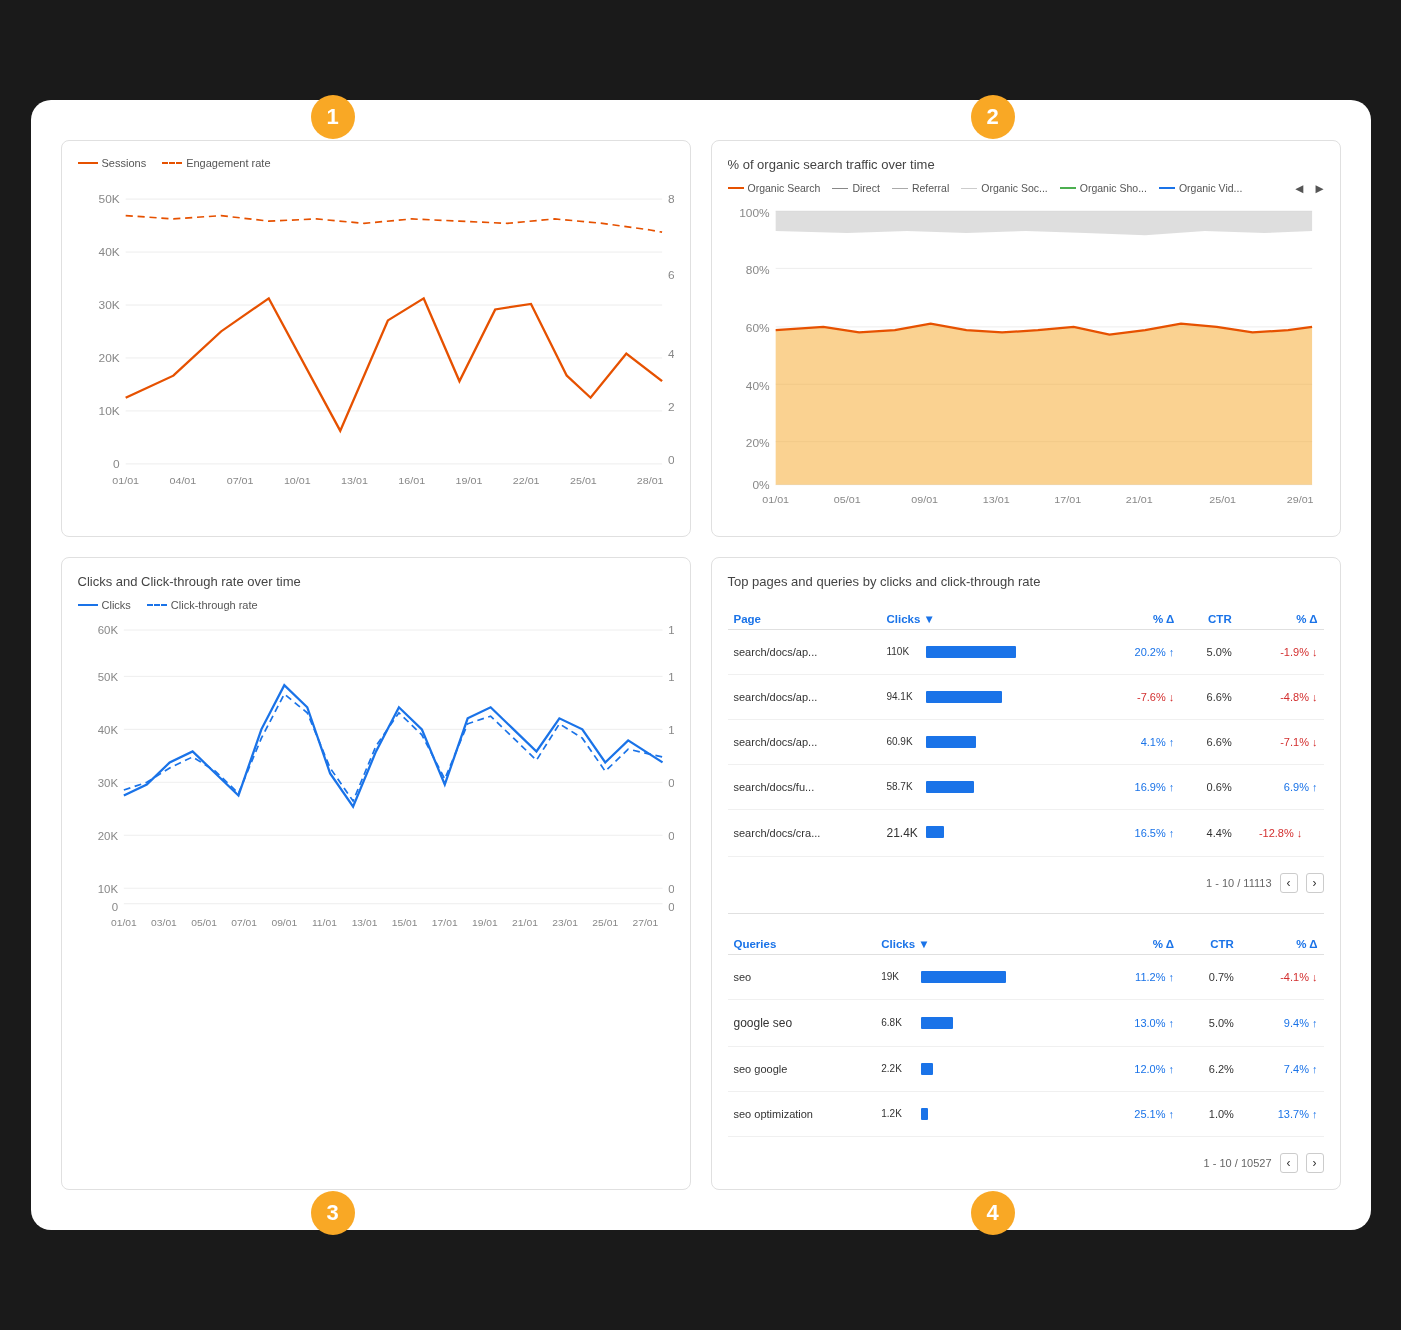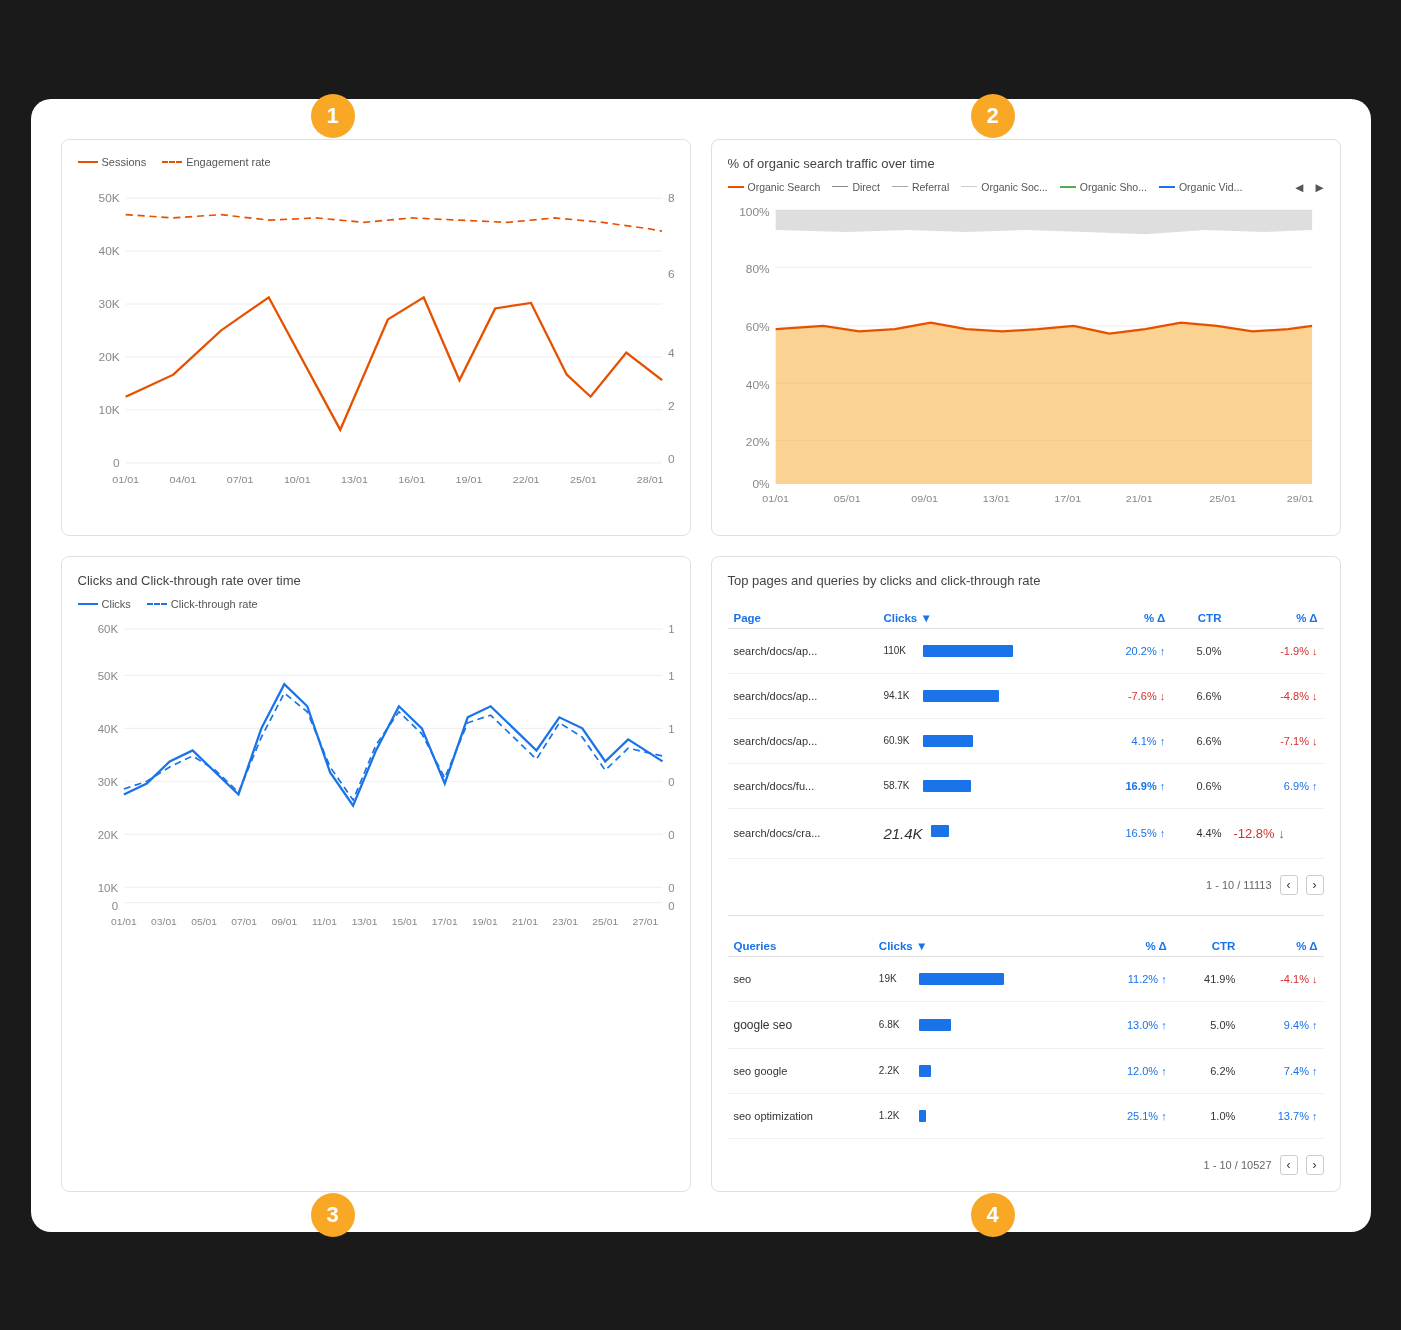--- a/index.html
+++ b/index.html
@@ -406,35 +406,35 @@
     <td class="right" style="color:#d32f2f; text-align:right; font-size:11px;">-7.1% ↓</td>
   </tr>
             <tr>
     <td style="font-size:11px; color:#333; max-width:120px; overflow:hidden; text-overflow:ellipsis; white-space:nowrap;">search/docs/fu...</td>
     <td>
       <div class="bar-cell">
         <span style="font-size:10px; min-width:32px;">58.7K</span>
         <div class="bar" style="width:48px;"></div>
       </div>
     </td>
-    <td class="right" style="color:#1a73e8; text-align:right; font-size:11px;font-weight:bold;">16.9% ↑</td>
+    <td class="right" style="color:#1a73e8; text-align:right; font-size:11px;">16.9% ↑</td>
     <td class="right" style="text-align:right; font-size:11px;">0.6%</td>
     <td class="right" style="color:#1a73e8; text-align:right; font-size:11px;">6.9% ↑</td>
   </tr>
             <tr>
     <td style="font-size:11px; color:#333; max-width:120px; overflow:hidden; text-overflow:ellipsis; white-space:nowrap;">search/docs/cra...</td>
     <td>
       <div class="bar-cell">
-        <span style="font-size:15px; min-width:32px;font-style:italic;">21.4K</span>
+        <span style="font-size:12px; min-width:32px;">21.4K</span>
         <div class="bar" style="width:18px;"></div>
       </div>
     </td>
     <td class="right" style="color:#1a73e8; text-align:right; font-size:11px;">16.5% ↑</td>
     <td class="right" style="text-align:right; font-size:11px;">4.4%</td>
-    <td class="right" style="color:#d32f2f; text-align:left; font-size:13px;">-12.8% ↓</td>
+    <td class="right" style="color:#d32f2f; text-align:center; font-size:11px;">-12.8% ↓</td>
   </tr>
           </tbody>
       </table>
       <div class="table-pagination">
         <span>1 - 10 / 11113</span>
         <button class="nav-btn">‹</button>
         <button class="nav-btn">›</button>
       </div>
 
       <hr class="section-divider">
@@ -452,21 +452,21 @@
         <tbody id="queries-tbody">
             <tr>
     <td style="font-size:11px; color:#333;">seo</td>
     <td>
       <div class="bar-cell">
         <span style="font-size:10px; min-width:32px;">19K</span>
         <div class="bar" style="width:85px;"></div>
       </div>
     </td>
     <td class="right" style="color:#1a73e8; text-align:right; font-size:11px;">11.2% ↑</td>
-    <td class="right" style="text-align:right; font-size:11px;">41.9%</td>
+    <td class="right" style="text-align:right; font-size:11px;">0.7%</td>
     <td class="right" style="color:#d32f2f; text-align:right; font-size:11px;">-4.1% ↓</td>
   </tr>
             <tr>
     <td style="font-size:12px; color:#333;">google seo</td>
     <td>
       <div class="bar-cell">
         <span style="font-size:10px; min-width:32px;">6.8K</span>
         <div class="bar" style="width:32px;"></div>
       </div>
     </td>

